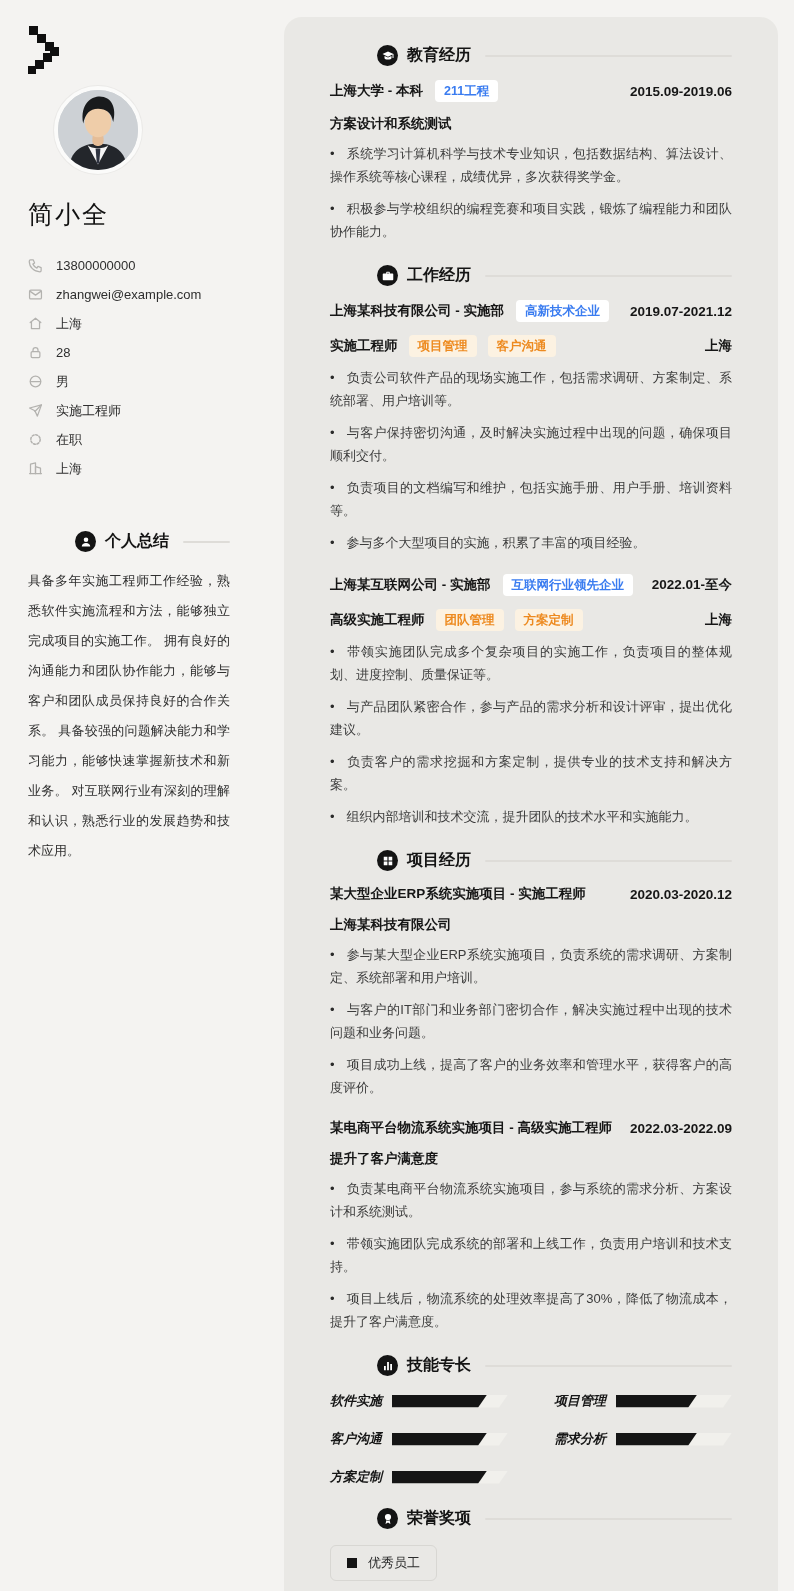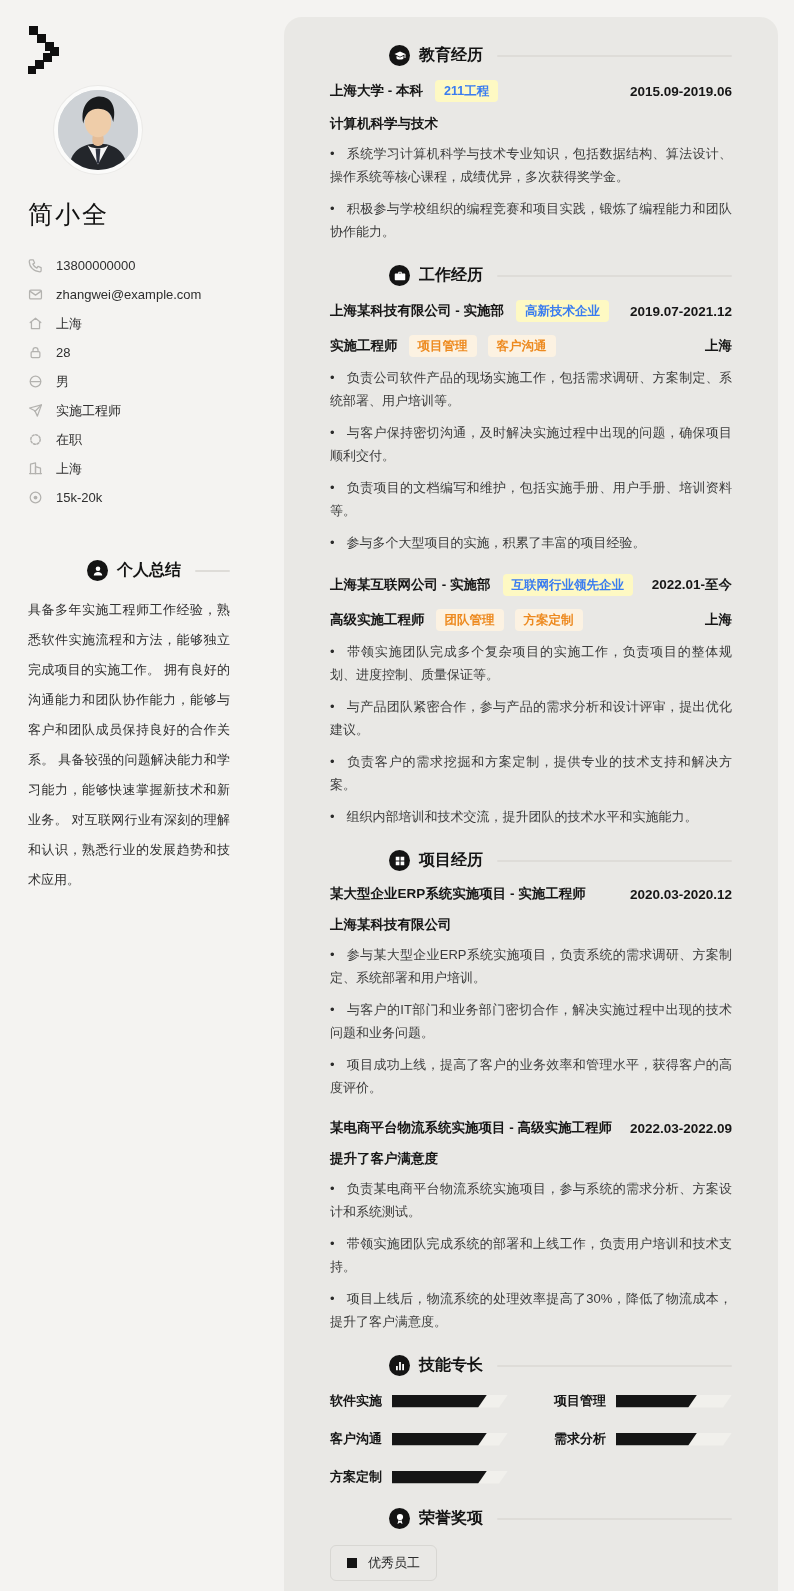--- a/index.html
+++ b/index.html
@@ -21,21 +21,21 @@
     box-shadow:0 0 0 1px rgba(0,0,0,0.04);
   }
   .avatar svg{display:block;width:80px;height:80px;}
   .person-name{font-size:25px;font-weight:400;letter-spacing:2px;margin:6px 0 20px 0;color:#111;}
   .contact{list-style:none;margin:0;padding:0;}
   .contact li{display:flex;align-items:center;height:29px;font-size:13px;color:#2e2e2e;}
   .cicon{width:15px;height:15px;margin-right:13px;color:#b3b2af;flex-shrink:0;display:inline-flex;}
   .cicon svg{width:15px;height:15px;}
 
   
-  .sec-head{display:flex;align-items:center;margin:0 0 14px 12px;padding-left:47px;}
+  .sec-head{display:flex;align-items:center;margin:0 0 14px 0;padding-left:47px;}
   .sec-icon{
     width:21px;height:21px;border-radius:50%;background:#141414;color:#fff;
     display:inline-flex;align-items:center;justify-content:center;margin-right:9px;flex-shrink:0;
   }
   .sec-icon svg{width:12px;height:12px;}
   .sec-title{font-size:16px;font-weight:700;color:#141414;white-space:nowrap;}
   .sec-line{flex:1;height:2px;background:#dedcd8;margin-left:14px;border-radius:1px;}
 
   .summary-sec{margin-top:48px;}
   .summary-text{font-size:13px;line-height:30px;color:#2f2f2f;text-align:justify;margin:0;}
@@ -49,34 +49,34 @@
   .section:first-child{margin-top:0;}
 
   .entry{margin-top:14px;}
   .entry + .entry{margin-top:20px;}
   .ehead{display:flex;align-items:center;text-align:right;}
   .rolerow{margin-top:13px;}
   .etitle{font-size:13.5px;font-weight:700;color:#161616;white-space:nowrap;}
   .edate{margin-left:auto;font-size:13.5px;font-weight:700;color:#161616;white-space:nowrap;}
   .esub{font-size:13.5px;font-weight:700;color:#161616;margin-top:13px;}
   .badge-blue{
-    margin-left:12px;font-size:12.5px;font-weight:600;color:#3a7cf0;background:#fef9c3;
+    margin-left:12px;font-size:12.5px;font-weight:600;color:#3a7cf0;background:#ffffff;
     padding:2.5px 9px;border-radius:4px;white-space:nowrap;
   }
   .tag-orange{
     margin-left:11px;font-size:12.5px;font-weight:600;color:#ed8a1f;background:#fcf2e2;
     padding:2.5px 9px;border-radius:4px;white-space:nowrap;
   }
   .bullet{font-size:13px;line-height:23px;color:#3c3c3c;margin-top:9px;text-align:justify;}
   .bullet .dot{margin-right:12px;color:#2a2a2a;}
 
   
   .skills-grid{display:grid;grid-template-columns:1fr 1fr;column-gap:46px;row-gap:20px;margin-top:16px;}
   .skill{display:flex;align-items:center;}
-  .slabel{font-size:13px;font-weight:700;color:#161616;margin-right:10px;white-space:nowrap;}
+  .slabel{font-size:13px;font-weight:700;color:#161616;margin-right:10px;white-space:nowrap;font-style:italic;}
   .strack{
     flex:1;height:13px;background:#f1f0ec;position:relative;display:block;
     clip-path:polygon(0 0,100% 0,calc(100% - 9px) 100%,0 100%);
   }
   .sfill{
     display:block;height:100%;background:#151515;
     clip-path:polygon(0 0,100% 0,calc(100% - 9px) 100%,0 100%);
   }
 
   
@@ -185,29 +185,20 @@
       <li>
         <span class="cicon">
           <svg viewBox="0 0 24 24" fill="none" stroke="currentColor" stroke-width="2" stroke-linecap="round" stroke-linejoin="round">
               <path d="M4 20V5l8-2v17"></path>
               <path d="M12 20V9l8 2.5V20"></path>
               <path d="M2.5 20h19"></path>
             </svg>
         </span>
         <span>上海</span>
       </li>
-      <li>
-        <span class="cicon">
-          <svg viewBox="0 0 24 24" fill="none" stroke="currentColor" stroke-width="2">
-              <circle cx="12" cy="12" r="8.5"></circle>
-              <circle cx="12" cy="12" r="3" fill="currentColor" stroke="none"></circle>
-            </svg>
-        </span>
-        <span>15k-20k</span>
-      </li>
     </ul>
 
     <section class="summary-sec">
       <div class="sec-head">
         <span class="sec-icon">
           <svg viewBox="0 0 24 24" fill="currentColor">
               <path d="M12 3a4.6 4.6 0 1 1 0 9.2A4.6 4.6 0 0 1 12 3zM3.5 21c0-4.2 3.8-7 8.5-7s8.5 2.8 8.5 7z"></path>
             </svg>
         </span>
         <span class="sec-title">个人总结</span>
@@ -229,21 +220,21 @@
         <span class="sec-title">教育经历</span>
         <span class="sec-line"></span>
       </div>
       <div id="edu-entries">
           <div class="entry">
             <div class="ehead">
               <span class="etitle">上海大学 - 本科</span>
               <span class="badge-blue">211工程</span>
               <span class="edate">2015.09-2019.06</span>
             </div>
-            <div class="esub">计算机科学与技术</div>
+            <div class="esub">方案设计和系统测试</div>
             <div class="bullet"><span class="dot">•</span>系统学习计算机科学与技术专业知识，包括数据结构、算法设计、操作系统等核心课程，成绩优异，多次获得奖学金。</div>
             <div class="bullet"><span class="dot">•</span>积极参与学校组织的编程竞赛和项目实践，锻炼了编程能力和团队协作能力。</div>
           </div>
         </div>
     </section>
 
     <section class="section">
       <div class="sec-head">
         <span class="sec-icon">
           <svg viewBox="0 0 24 24" fill="currentColor">

